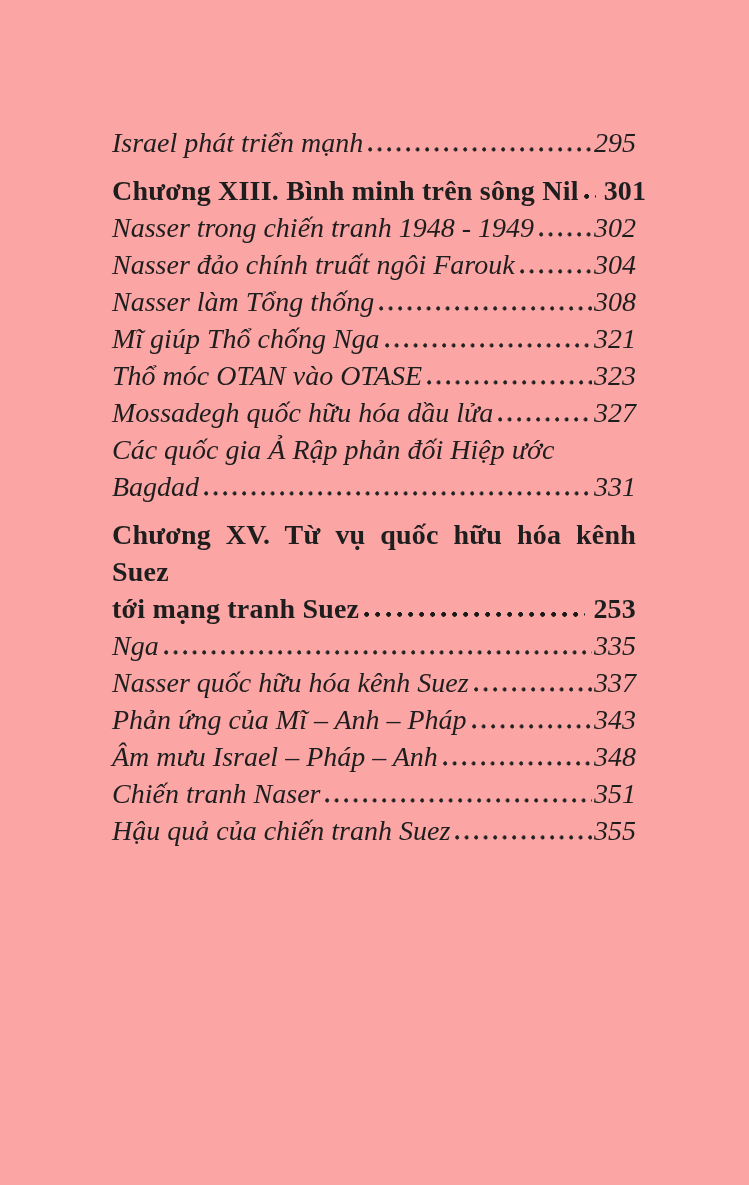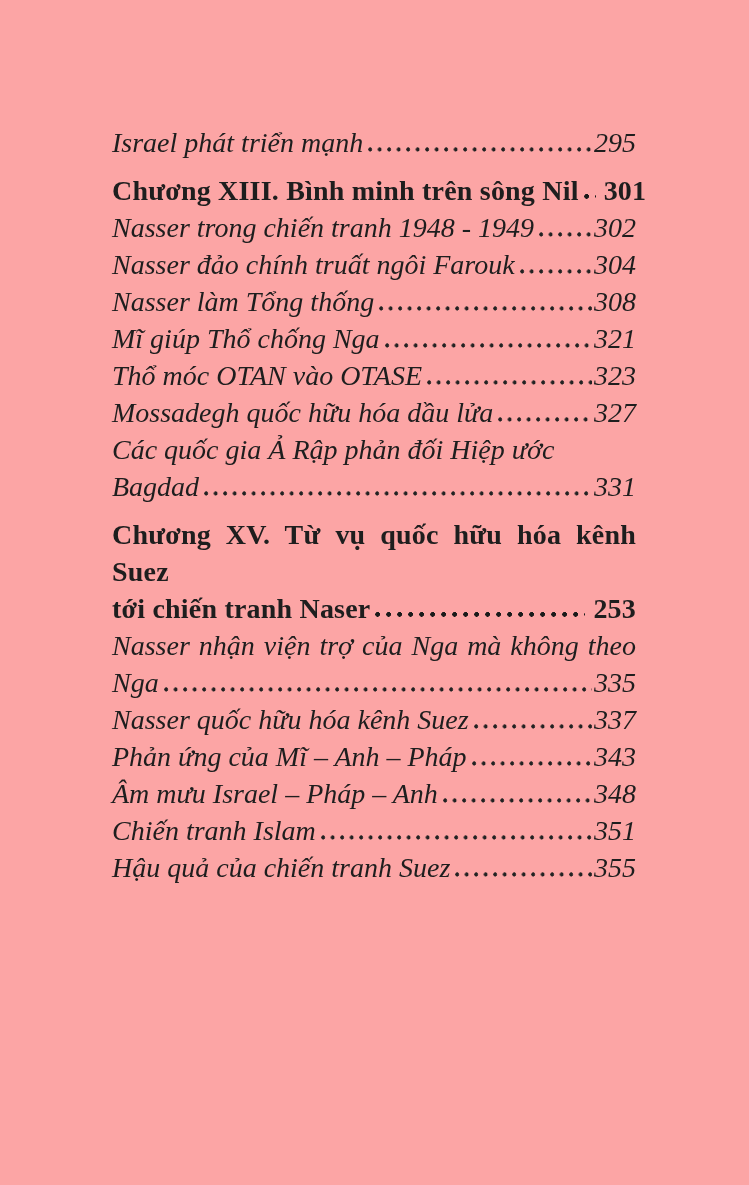--- a/index.html
+++ b/index.html
@@ -146,28 +146,27 @@
       <div class="line dotline">
         <span class="title">Bagdad</span>
         <span class="dots"></span>
         <span class="page-num">331</span>
       </div>
     </div>
 
     <div class="entry chapter">
       <div class="line wrap justify">Chương XV. Từ vụ quốc hữu hóa kênh Suez</div>
       <div class="line dotline">
-        <span class="title">tới chiến tranh Naser</span>
+        <span class="title">tới mạng tranh Suez</span>
         <span class="dots"></span>
         <span class="page-num">253</span>
       </div>
     </div>
 
     <div class="entry sub">
-      <div class="line wrap justify">Nasser nhận viện trợ của Nga mà không theo</div>
       <div class="line dotline">
         <span class="title">Nga</span>
         <span class="dots"></span>
         <span class="page-num">335</span>
       </div>
     </div>
 
     <div class="entry sub">
       <div class="line dotline">
         <span class="title">Nasser quốc hữu hóa kênh Suez</span>
@@ -187,21 +186,21 @@
     <div class="entry sub">
       <div class="line dotline">
         <span class="title">Âm mưu Israel – Pháp – Anh</span>
         <span class="dots"></span>
         <span class="page-num">348</span>
       </div>
     </div>
 
     <div class="entry sub">
       <div class="line dotline">
-        <span class="title">Chiến tranh Islam</span>
+        <span class="title">Chiến tranh Naser</span>
         <span class="dots"></span>
         <span class="page-num">351</span>
       </div>
     </div>
 
     <div class="entry sub">
       <div class="line dotline">
         <span class="title">Hậu quả của chiến tranh Suez</span>
         <span class="dots"></span>
         <span class="page-num">355</span>

